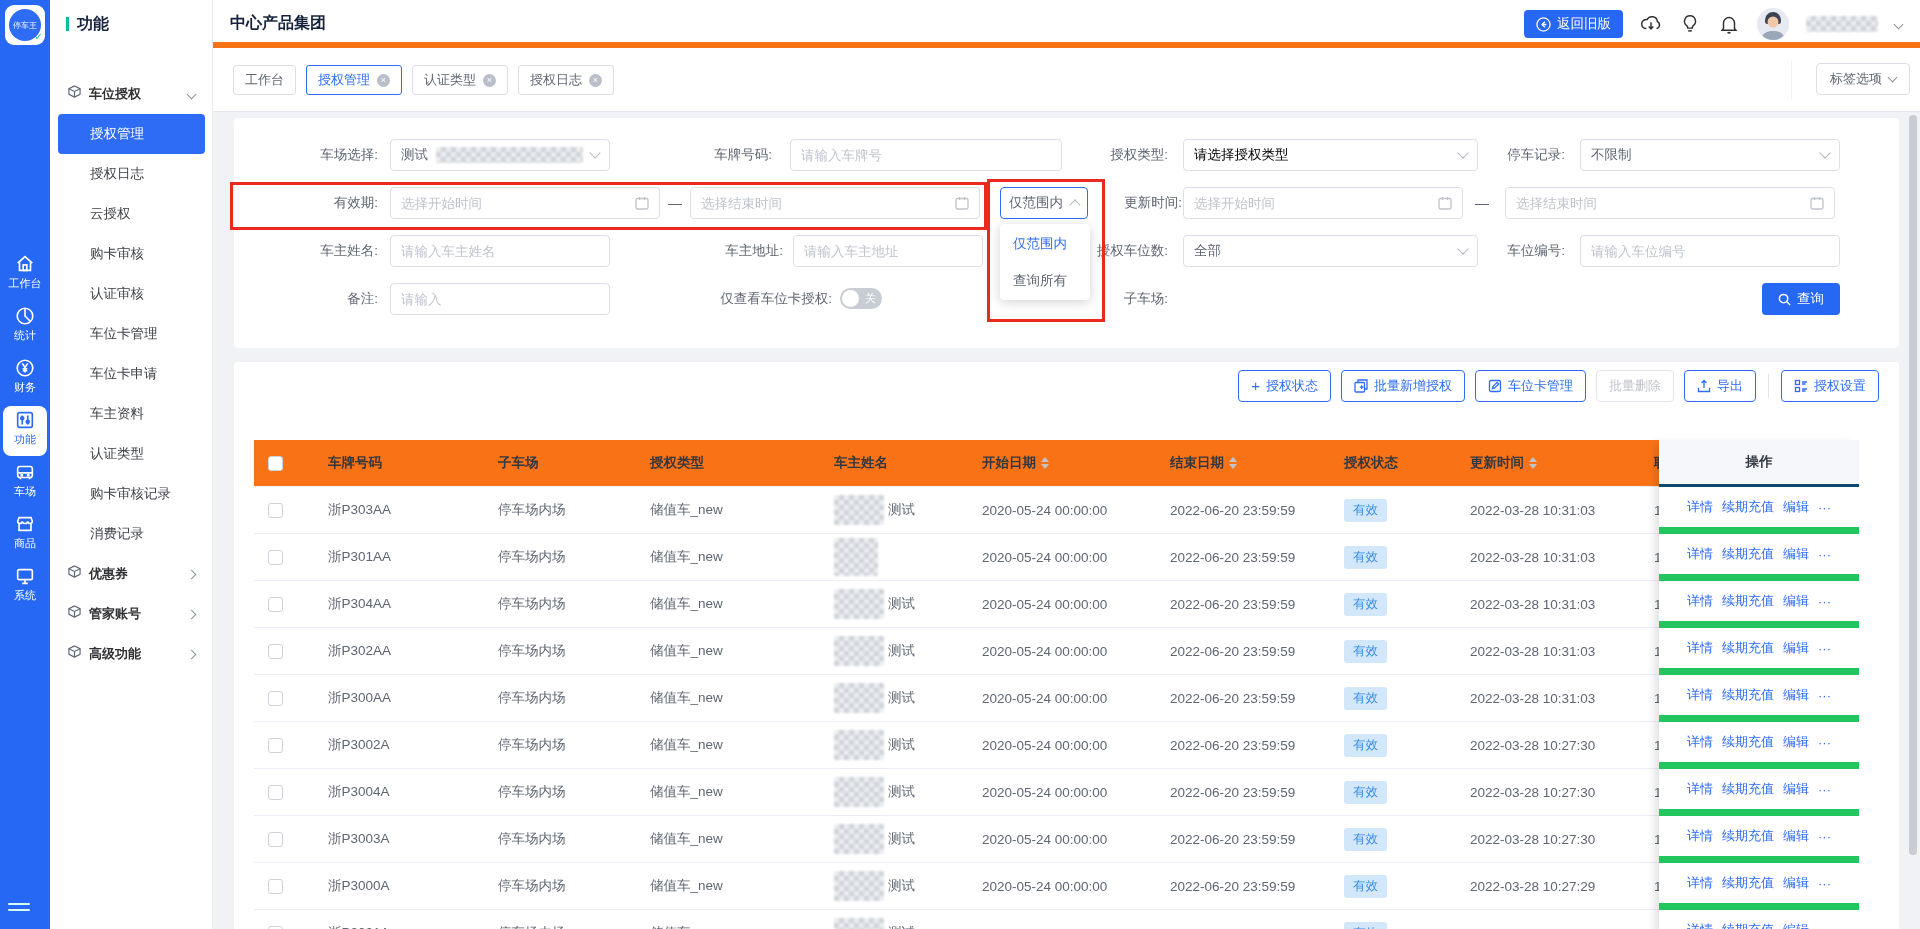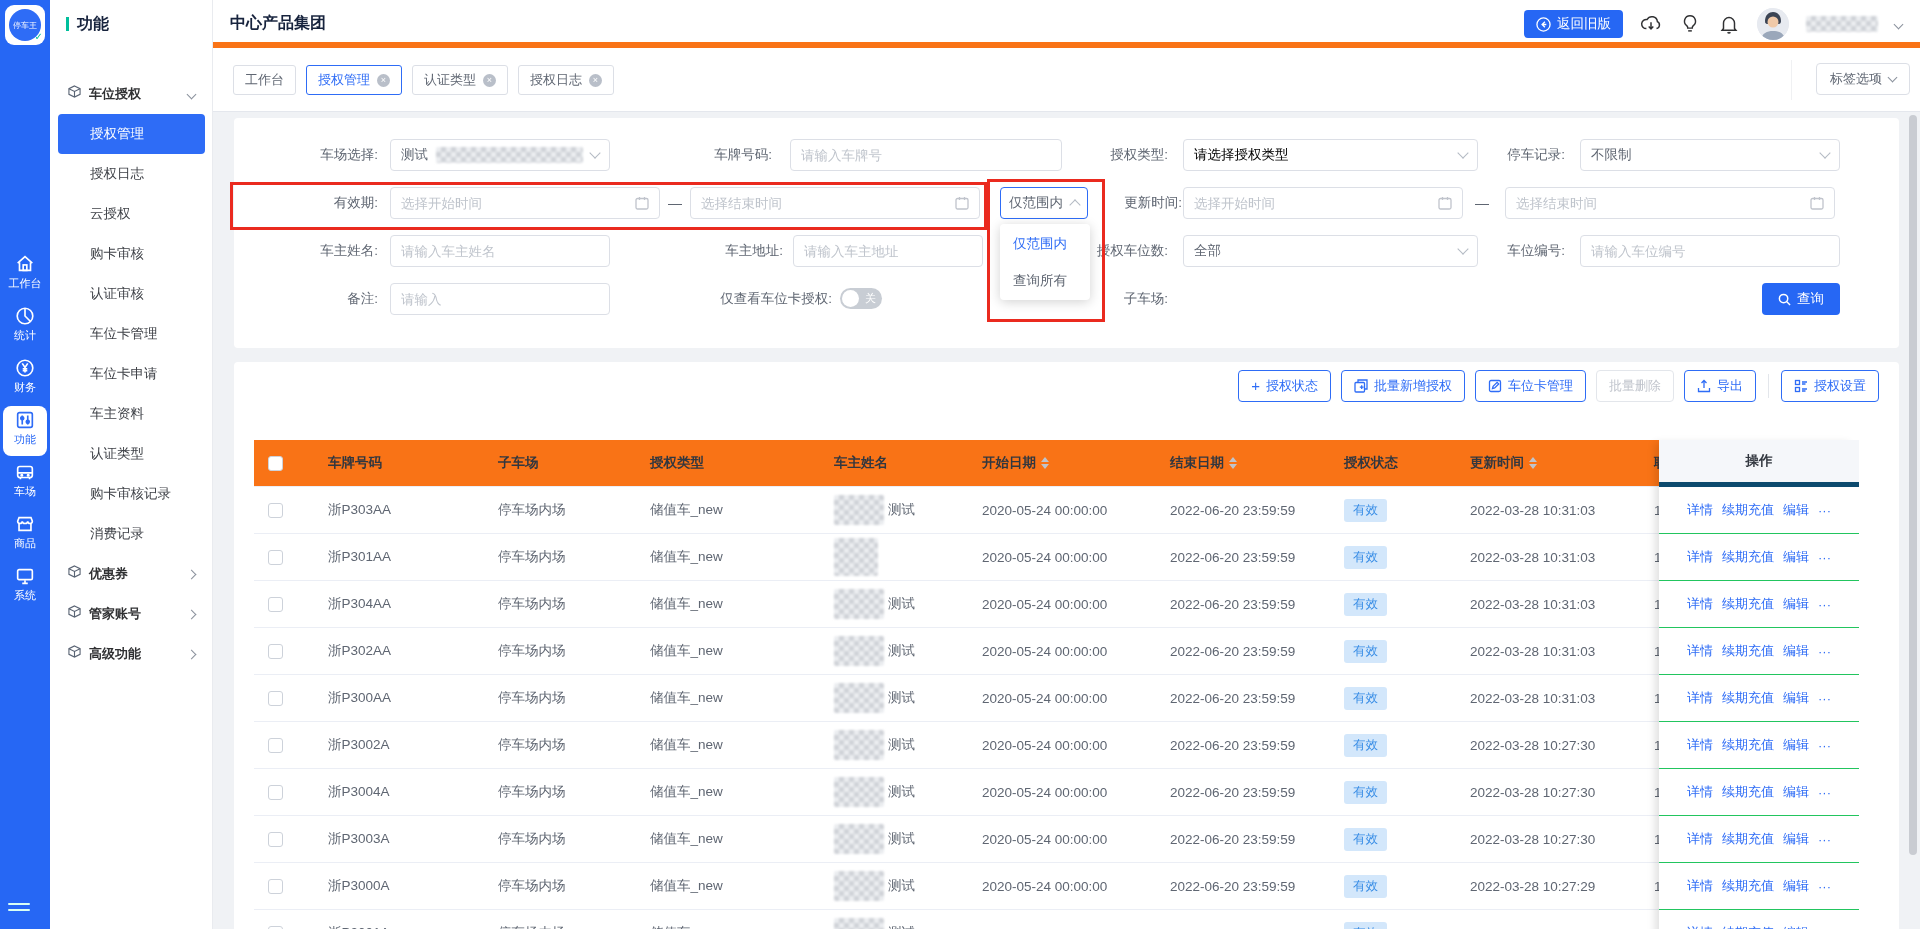--- a/index.html
+++ b/index.html
@@ -119,23 +119,23 @@
     overflow:hidden; white-space:nowrap; }
   .thead .tcell { color:#32373f; font-size:13.5px; }
   .cb { width:15px; height:15px; border:1px solid #cdd2da; border-radius:3px; background:#fff; flex:none; cursor:pointer; }
   .sort { display:inline-flex; flex-direction:column; margin-left:5px; gap:2px; }
   .sort i { width:0; height:0; border-left:4px solid transparent; border-right:4px solid transparent; }
   .sort .su { border-bottom:5px solid #c0c4cc; }
   .sort .sd { border-top:5px solid #c0c4cc; }
   .badge { background:#d3e7fb; color:#3a8ee6; font-size:12.5px; padding:3px 9px; border-radius:3px; }
   
   #opcol { position:absolute; top:78px; left:1425px; width:200px; box-shadow:-7px 0 8px -3px rgba(0,0,0,.12); z-index:10; }
-  #opcol .oph { height:47px; background:#f5f7fa; border-bottom:5px solid #0c4a6e; display:flex; align-items:center;
+  #opcol .oph { height:47px; background:#f5f7fa; border-bottom:3px solid #0c4a6e; display:flex; align-items:center;
     justify-content:center; font-weight:bold; color:#32373f; font-size:13.5px; }
-  #opcol .opr { height:47px; background:#fff; border-bottom:1px solid #22c55e; display:flex; align-items:center;
+  #opcol .opr { height:47px; background:#fff; border-bottom:7px solid #22c55e; display:flex; align-items:center;
     justify-content:center; gap:9px; }
   #opcol .opr a { color:#2e6cf6; font-size:13px; text-decoration:none; cursor:pointer; white-space:nowrap; }
 
   
   #vscroll { position:absolute; right:3px; top:115px; width:8px; height:740px; background:#c9ccd2; border-radius:4px; z-index:60; }
 
   svg { display:block; }
 </style>
 </head>
 <body>

